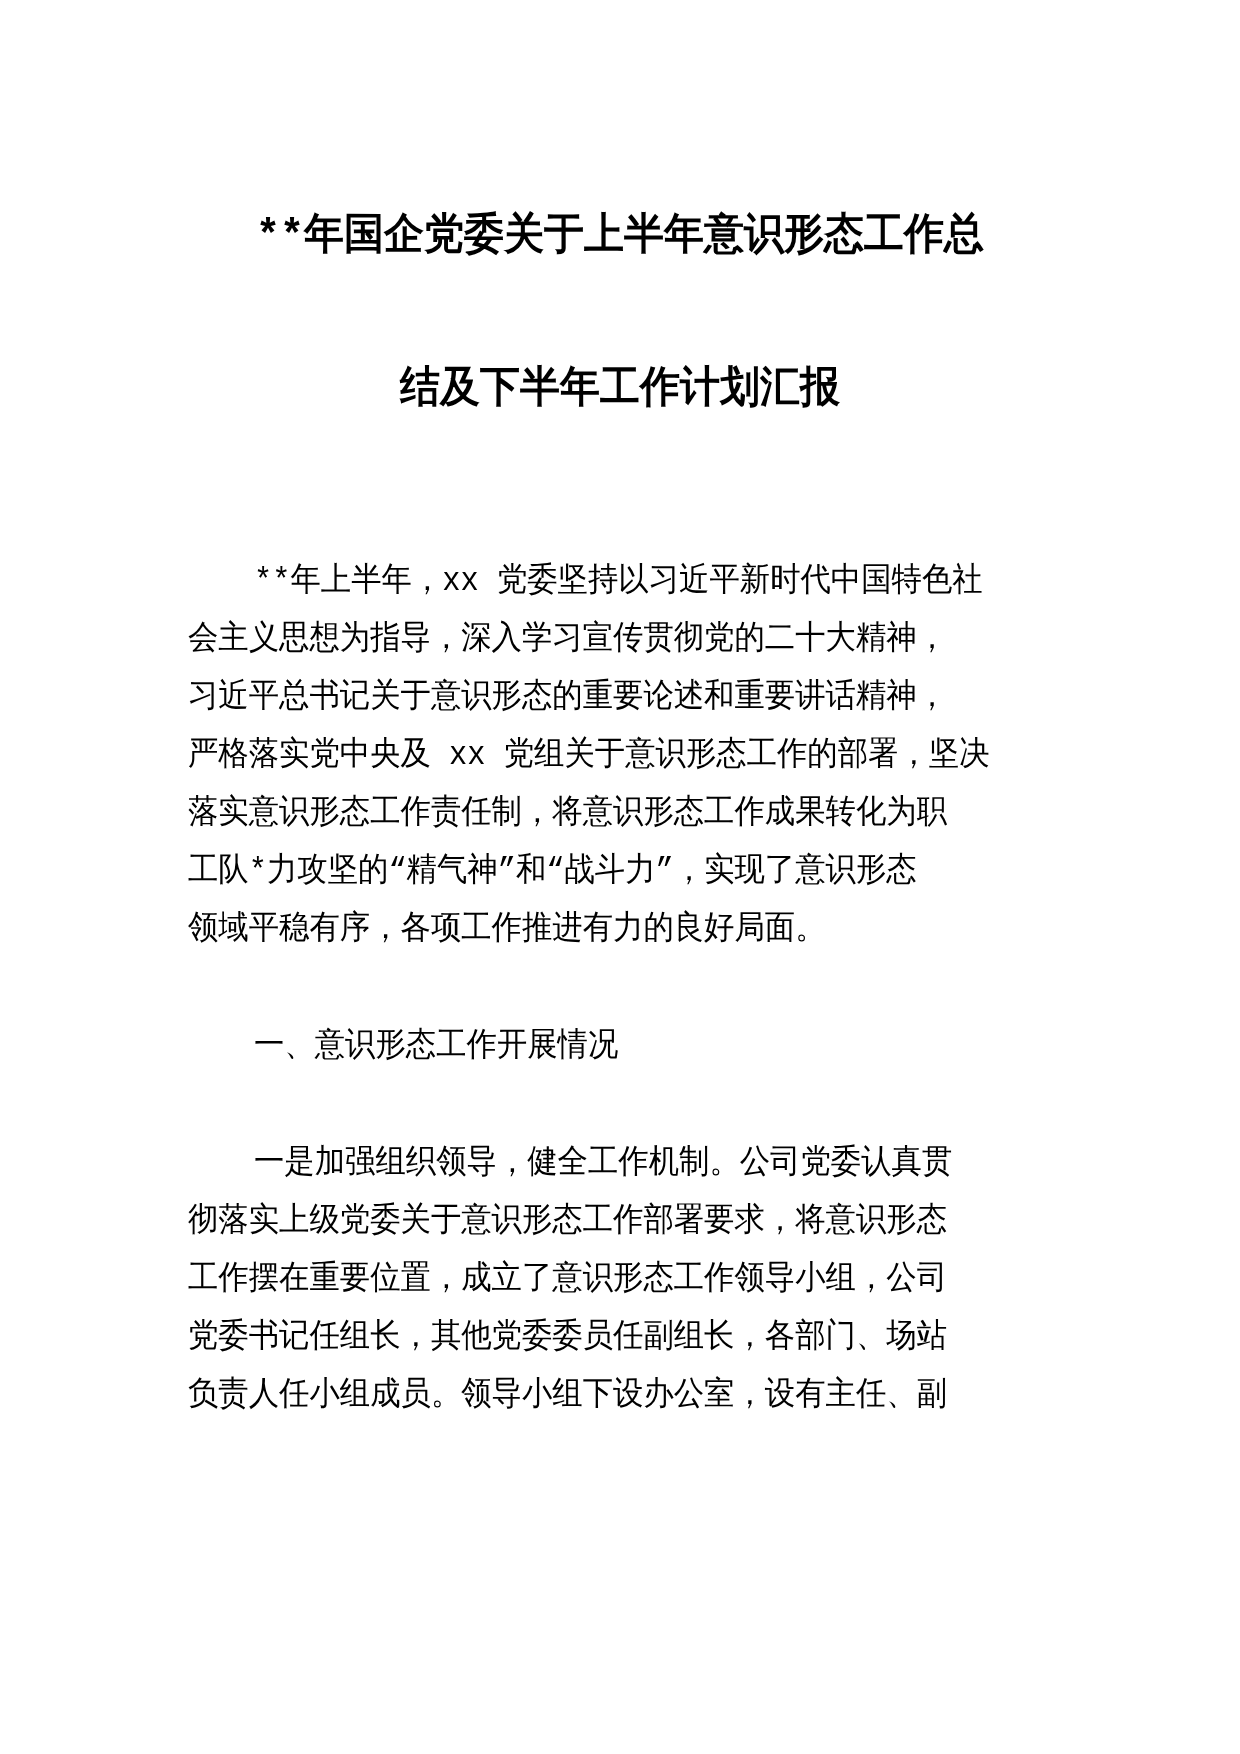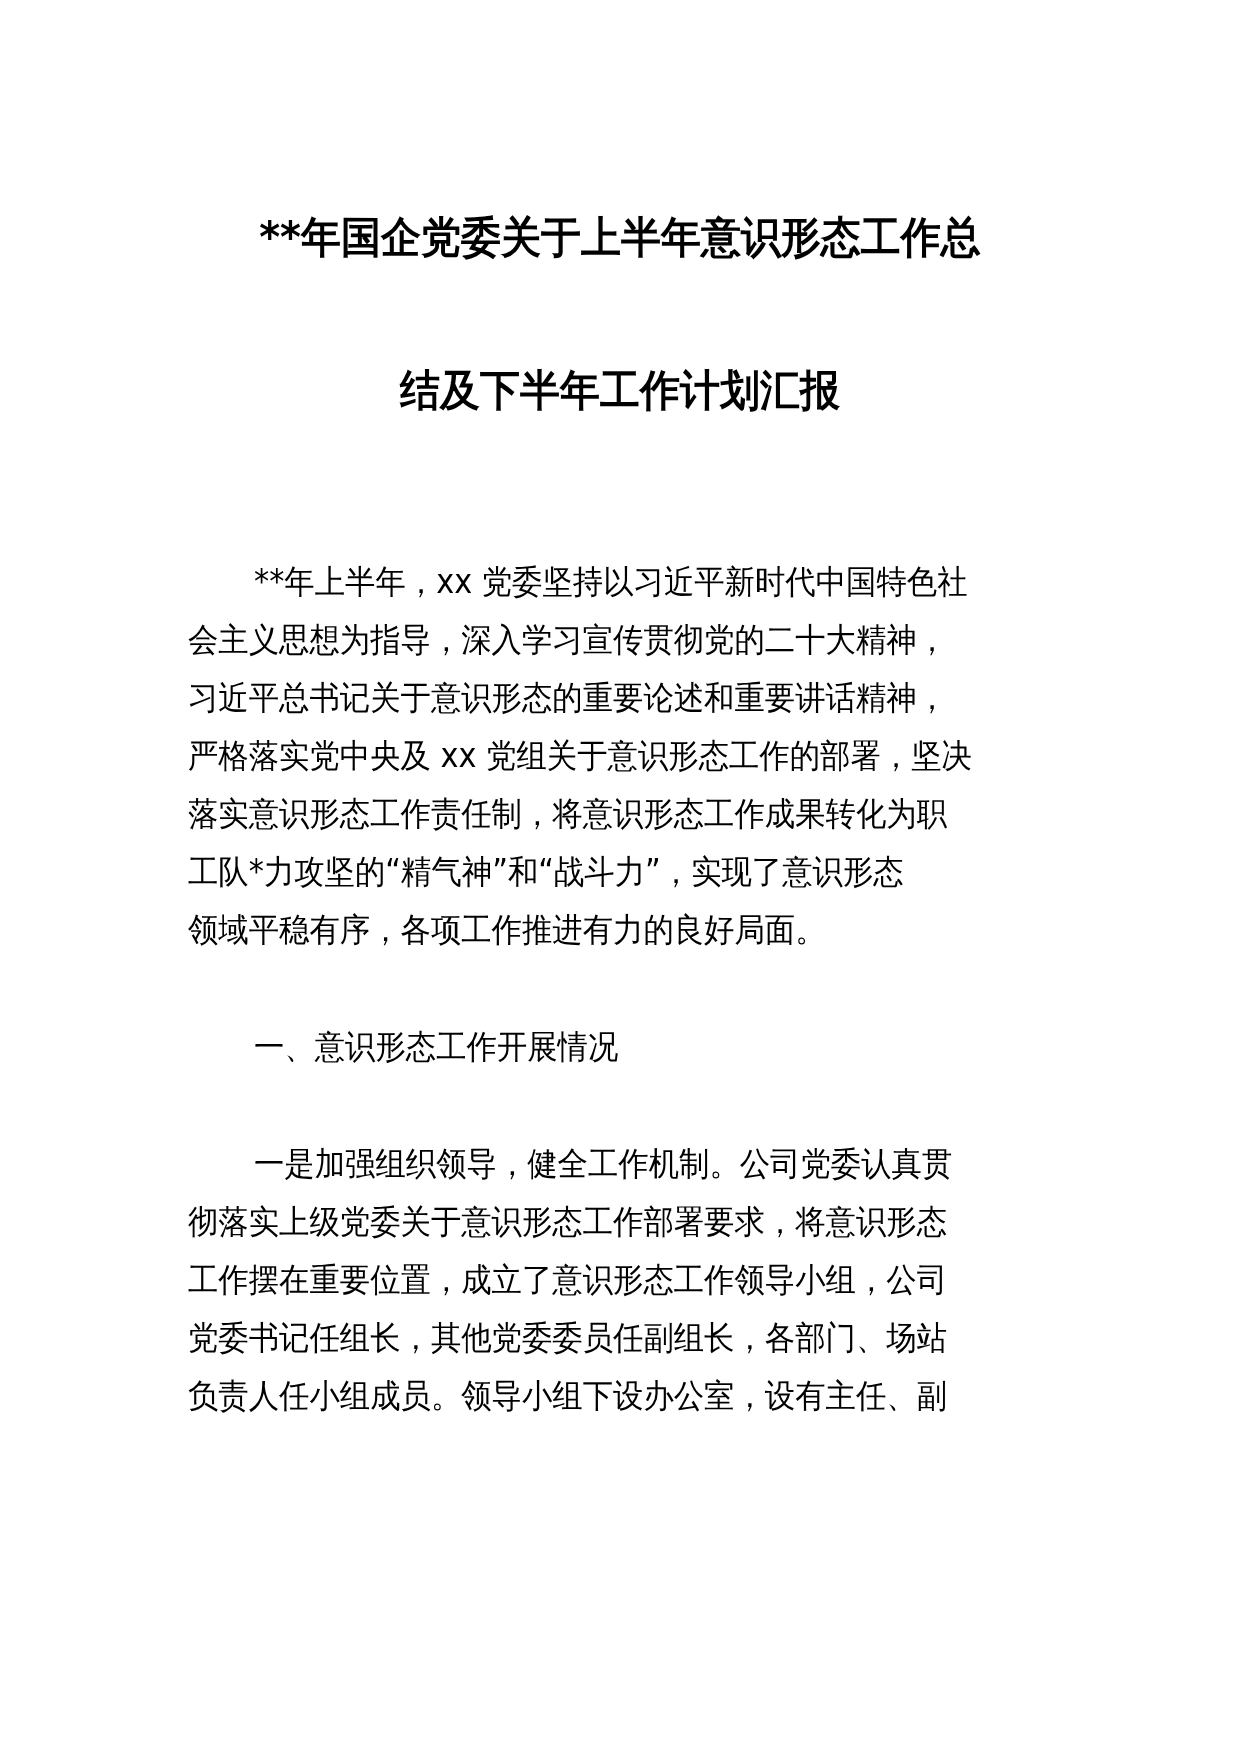--- a/index.html
+++ b/index.html
@@ -15,20 +15,21 @@
       color: #000000;
       font-family: "DejaVu Sans", "Liberation Sans", sans-serif;
     }
     .page {
       position: absolute;
       left: 0;
       top: 0;
       width: 1121px;
       height: 1754px;
       background: #ffffff;
+      font-family: Liberation Mono, monospace;
     }
     .title {
       position: absolute;
       left: 0;
       width: 1240px;
       text-align: center;
       font-size: 43px;
       font-weight: bold;
       letter-spacing: 0px;
       white-space: nowrap;

